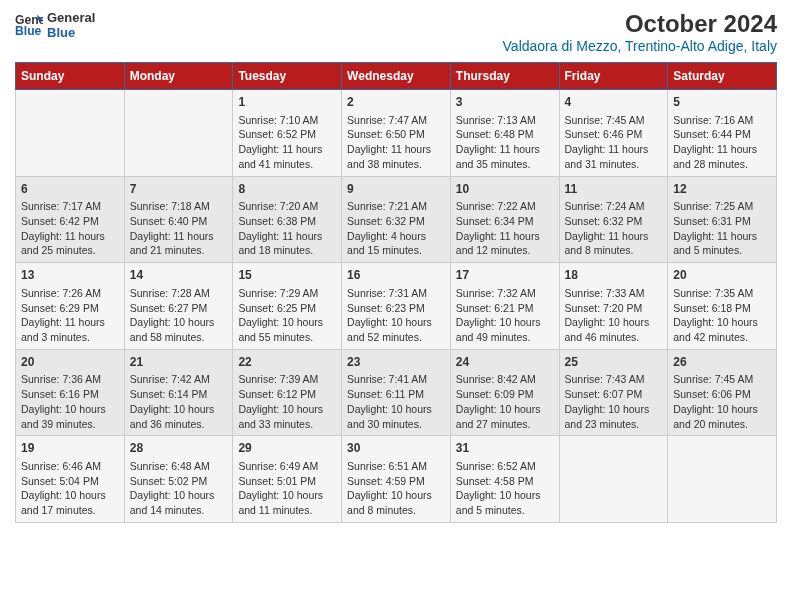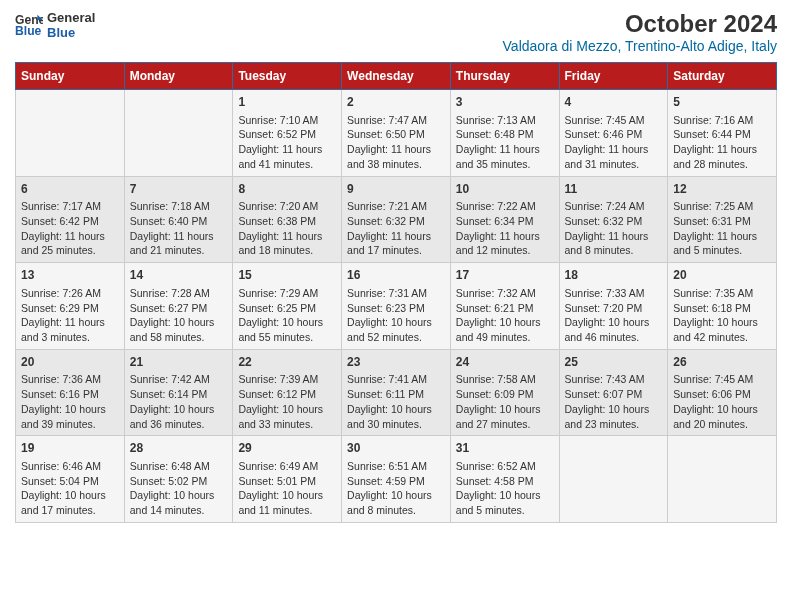--- a/index.html
+++ b/index.html
@@ -159,21 +159,21 @@
         <td>
           <span class="day-num">8</span>
           <div class="day-info">Sunrise: 7:20 AM</div>
           <div class="day-info">Sunset: 6:38 PM</div>
           <div class="day-info">Daylight: 11 hours and 18 minutes.</div>
         </td>
         <td>
           <span class="day-num">9</span>
           <div class="day-info">Sunrise: 7:21 AM</div>
           <div class="day-info">Sunset: 6:32 PM</div>
-          <div class="day-info">Daylight: 11 hours and 17 minutes.</div>
+          <div class="day-info">Daylight: 4 hours and 15 minutes.</div>
         </td>
         <td>
           <span class="day-num">10</span>
           <div class="day-info">Sunrise: 7:22 AM</div>
           <div class="day-info">Sunset: 6:34 PM</div>
           <div class="day-info">Daylight: 11 hours and 12 minutes.</div>
         </td>
         <td>
           <span class="day-num">11</span>
           <div class="day-info">Sunrise: 7:24 AM</div>
@@ -251,21 +251,21 @@
           <div class="day-info">Daylight: 10 hours and 33 minutes.</div>
         </td>
         <td>
           <span class="day-num">23</span>
           <div class="day-info">Sunrise: 7:41 AM</div>
           <div class="day-info">Sunset: 6:11 PM</div>
           <div class="day-info">Daylight: 10 hours and 30 minutes.</div>
         </td>
         <td>
           <span class="day-num">24</span>
-          <div class="day-info">Sunrise: 7:58 AM</div>
+          <div class="day-info">Sunrise: 8:42 AM</div>
           <div class="day-info">Sunset: 6:09 PM</div>
           <div class="day-info">Daylight: 10 hours and 27 minutes.</div>
         </td>
         <td>
           <span class="day-num">25</span>
           <div class="day-info">Sunrise: 7:43 AM</div>
           <div class="day-info">Sunset: 6:07 PM</div>
           <div class="day-info">Daylight: 10 hours and 23 minutes.</div>
         </td>
         <td>

